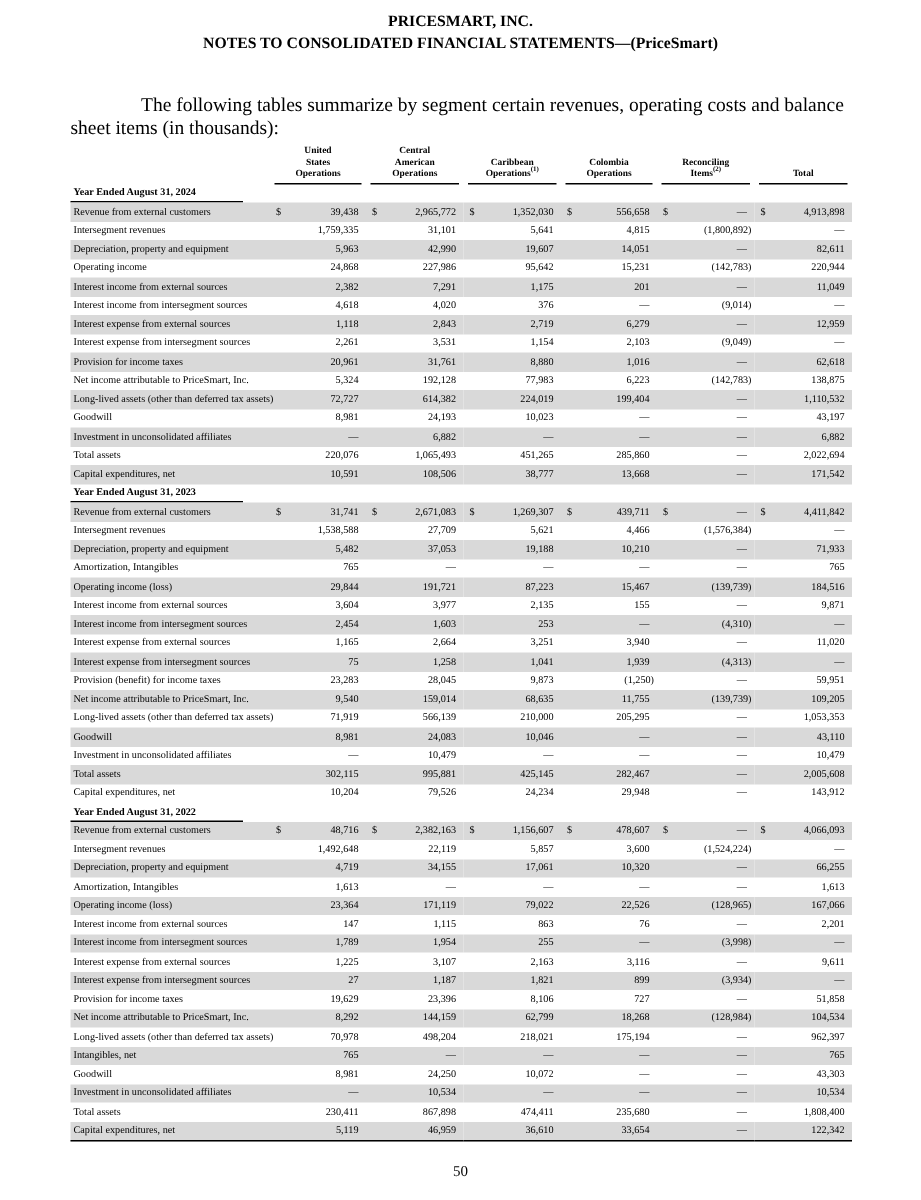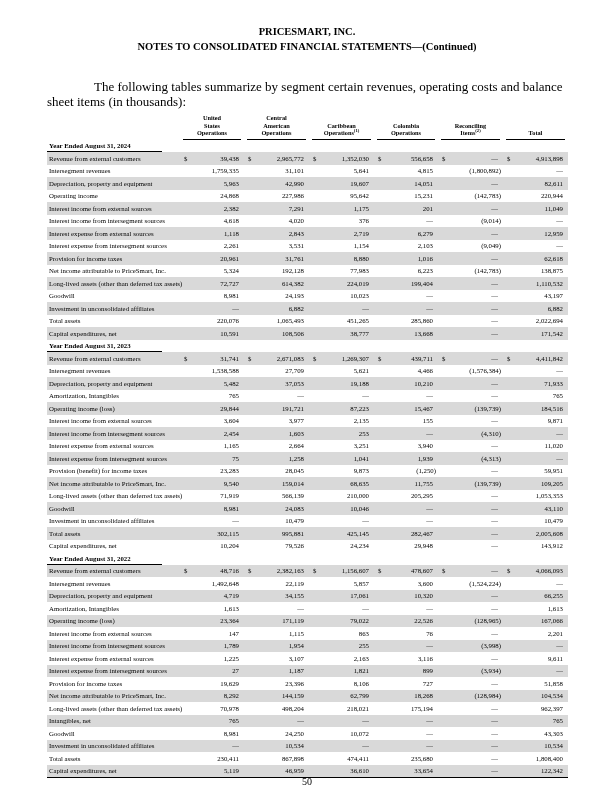--- a/index.html
+++ b/index.html
@@ -1,21 +1,21 @@
 <!DOCTYPE html>
 <html><head>
 <meta charset="utf-8">
 <style>
   html,body { margin:0; padding:0; }
   body {
     width:614px; height:800px; background:#ffffff; color:#000;
     font-family:"Liberation Serif", serif;
     position:relative; overflow:hidden;
   }
-  .doc-header { text-align:center; padding-top:24px; }
+  .doc-header { text-align:center; padding-top:7px; }
   .doc-header .line { font-weight:bold; font-size:10.5px; line-height:15px; }
   .intro {
     margin:25px 46px 0 47px;
     font-size:13px; line-height:15px;
     text-indent:47px;
   }
   table.seg {
     border-collapse:collapse; table-layout:fixed;
     margin:5px 0 0 47px; width:520px;
     font-size:6.8px; line-height:8px;
@@ -38,21 +38,21 @@
   .cellflex { display:flex; justify-content:space-between; align-items:baseline; padding:0 5px 0 4px; }
   .cellflex .val { white-space:nowrap; }
   .cellflex .val.neg { margin-right:-3px; }
   .page-footer { position:absolute; bottom:13px; left:0; width:100%; text-align:center; font-size:10px; }
 </style>
 </head>
 <body>
 
 <div class="doc-header">
   <div class="line">PRICESMART, INC.</div>
-  <div class="line">NOTES TO CONSOLIDATED FINANCIAL STATEMENTS—(Continued)</div>
+  <div class="line">NOTES TO CONSOLIDATED FINANCIAL STATEMENTS—(PriceSmart)</div>
 </div>
 
 <p class="intro">The following tables summarize by segment certain revenues, operating costs and balance sheet items (in thousands):</p>
 
 <table class="seg">
   <colgroup>
     <col class="c-label">
     <col class="c-num">
       <col class="c-num2">
       <col class="c-num2">

